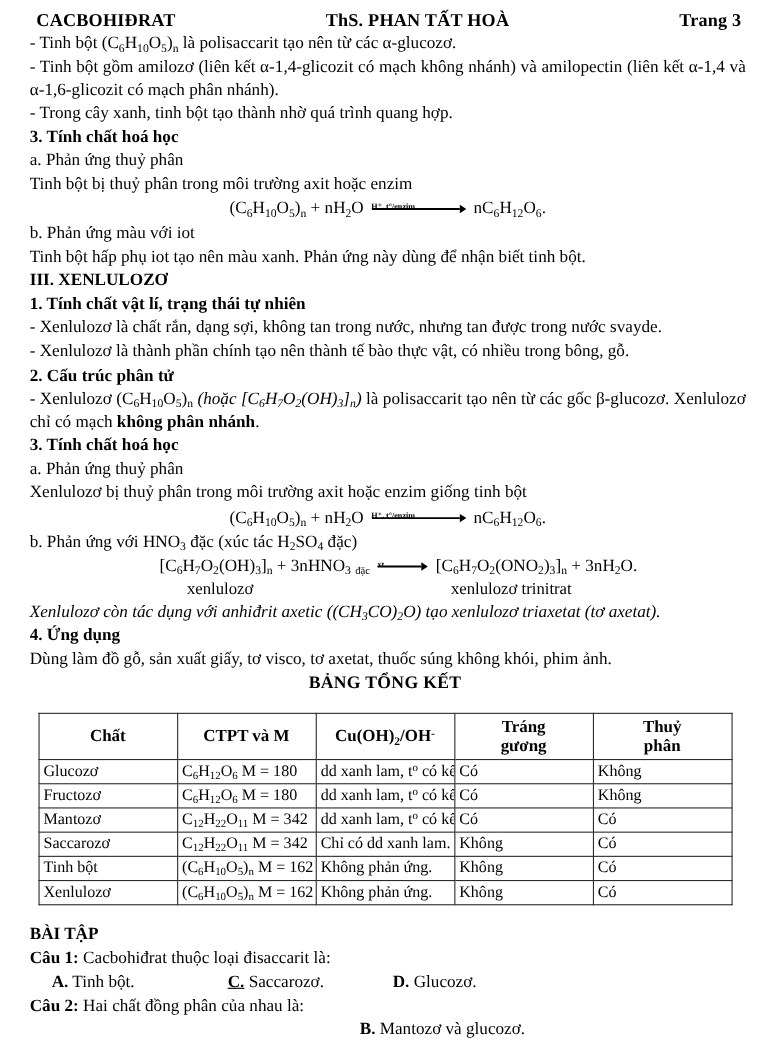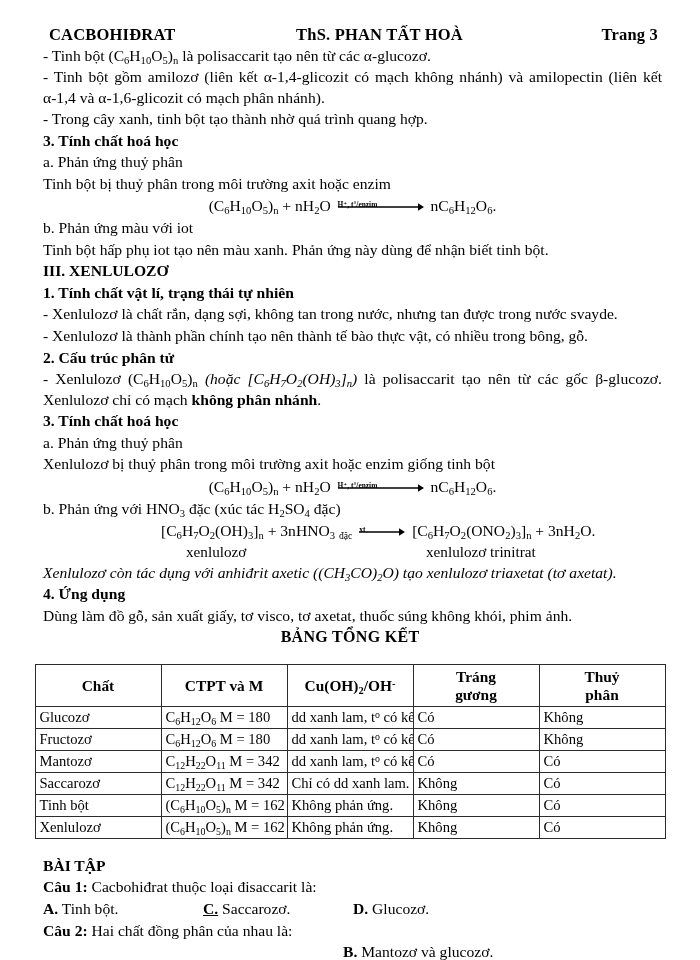--- a/index.html
+++ b/index.html
@@ -11,21 +11,21 @@
     width: 700px;
     height: 960px;
     font-family: "Liberation Serif", "DejaVu Serif", serif;
     color: #000000;
     position: relative;
     overflow: hidden;
   }
   .page {
     width: 700px;
     height: 960px;
-    padding: 16px;
+    padding: 0;
     box-sizing: border-box;
     position: relative;
   }
   
   .doc-header {
     display: flex;
     align-items: baseline;
     font-weight: bold;
     font-size: 16.5px;
     padding: 9px 26px 0 33px;
@@ -128,21 +128,21 @@
   table.summary td.c-mirror { width: 78px; }
   table.summary td.c-hydro { width: 75px; }
 
   
   .ex-block {
     padding: 0 22px 0 27px;
     font-size: 15.6px;
     line-height: 1.33;
   }
   .ans-row { display: flex; padding: 0.5px 0; }
-  .ans-row .a4 { width: 160px; }
+  .ans-row .a4 { width: 160px; margin-left: 20px; }
   .ans-row .a4b { width: 140px; }
   .ans-row .a4c { width: 150px; }
   .ans-row.two .a2 { width: 300px; margin-top: 35px; }
 </style>
 </head>
 <body>
 
 <div class="page">
 
   <div class="doc-header">

